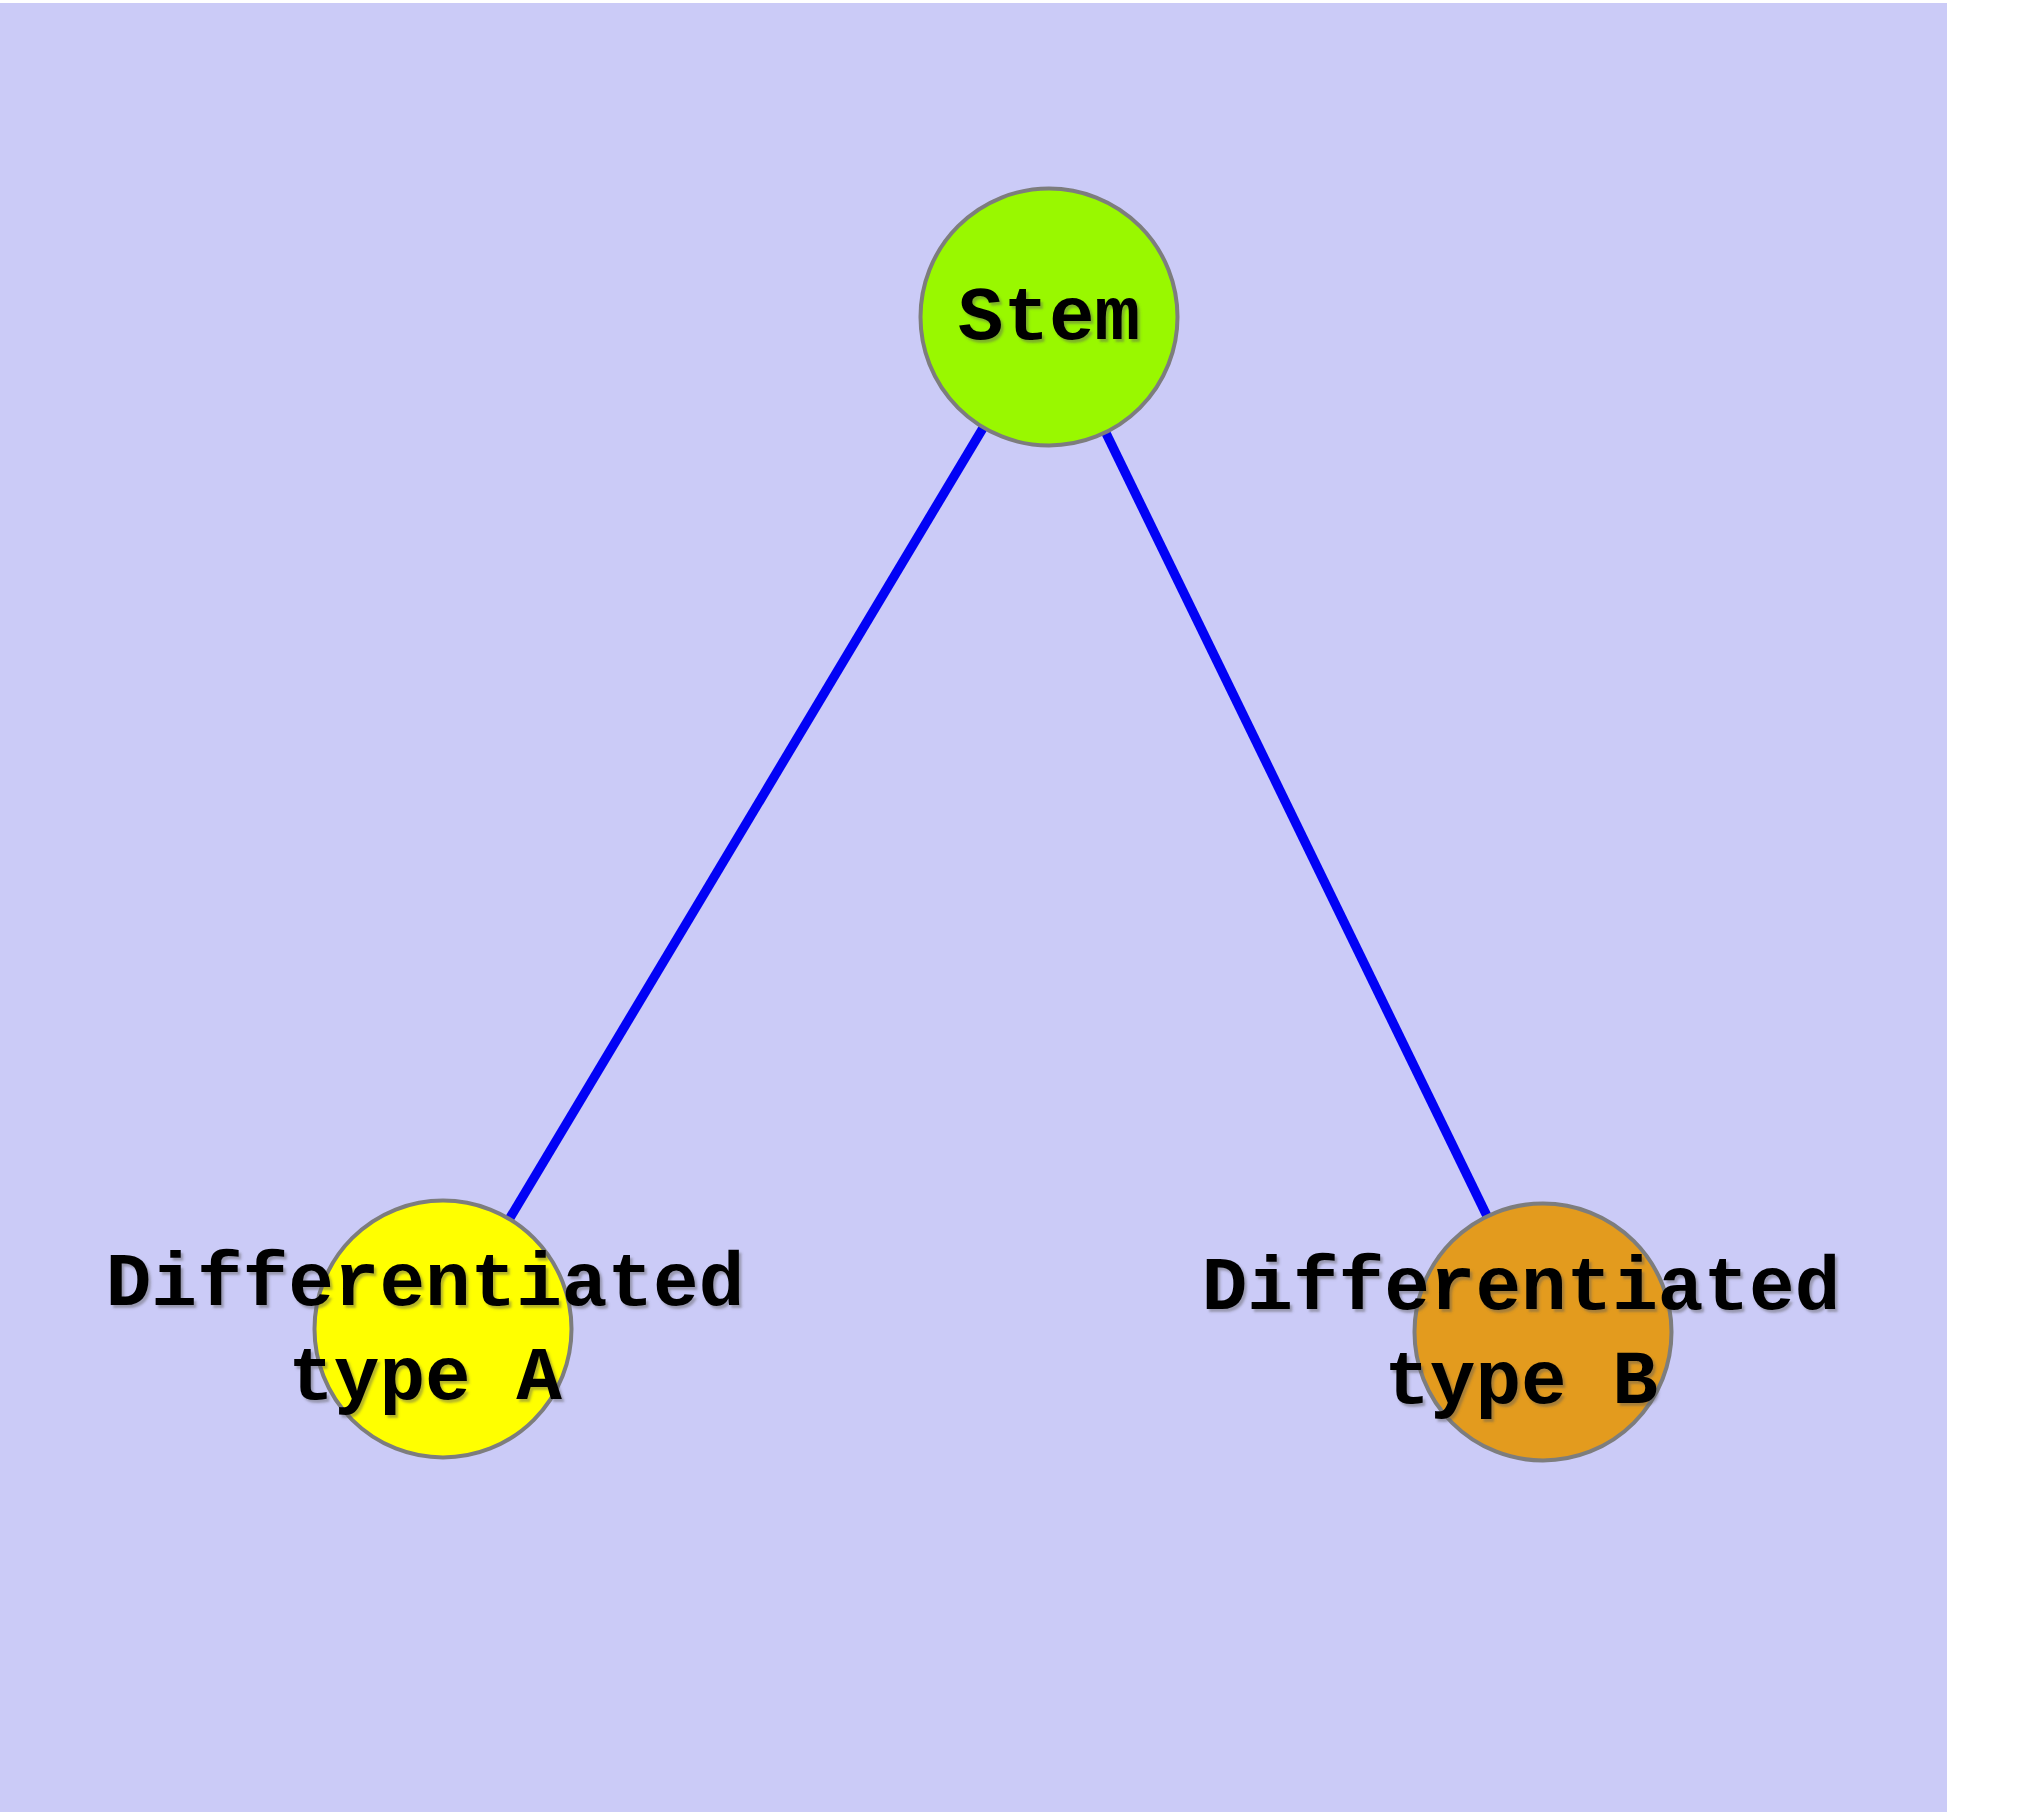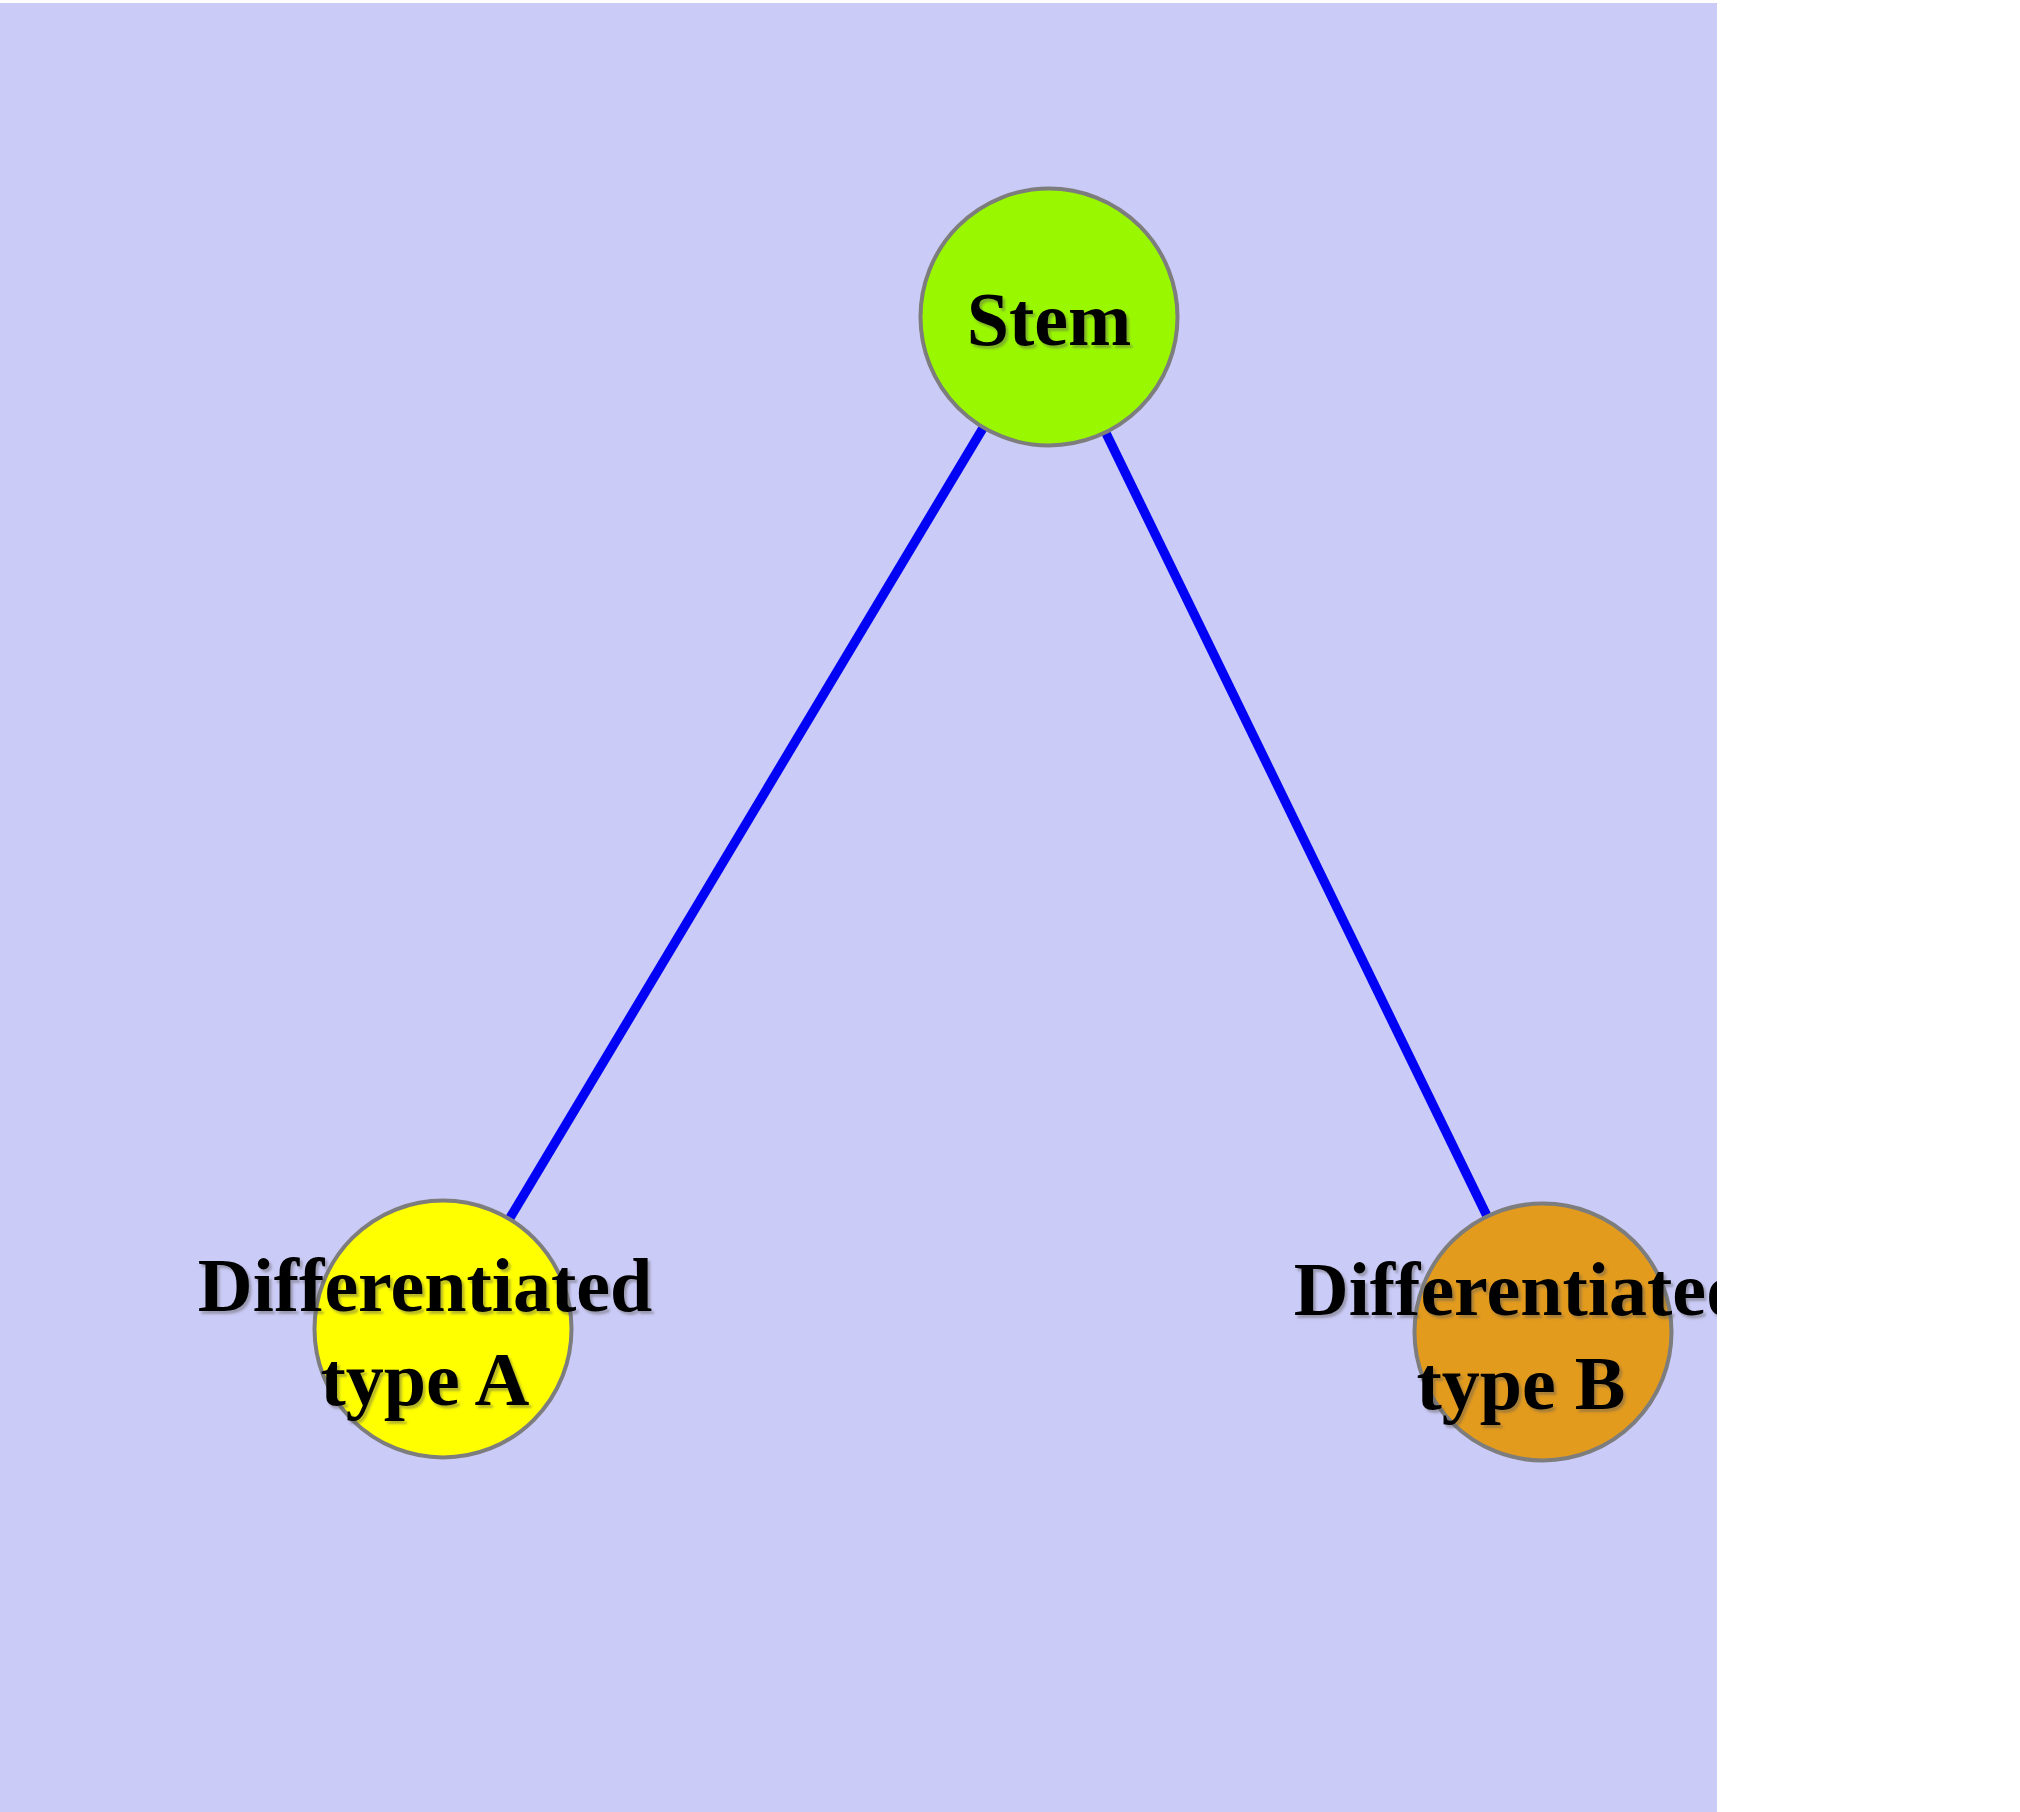--- a/index.html
+++ b/index.html
@@ -2,24 +2,24 @@
 <html style="font-size:13.6px"><head>
 <meta charset="utf-8">
 <style>
   html, body {
     margin: 0;
     padding: 0;
     background: #ffffff;
   }
   #canvas {
     position: relative;
-    width: 1717px;
+    width: 1947px;
     height: 1812px;
     overflow: hidden;
-    font-family: Liberation Serif, serif;
+    font-family: Liberation Mono, monospace;
   }
   #top-strip {
     position: absolute;
     left: 0; top: 0;
     width: 100%;
     height: 2.5px;
     z-index: 5;
   }
   #edges-svg {
     position: absolute;

